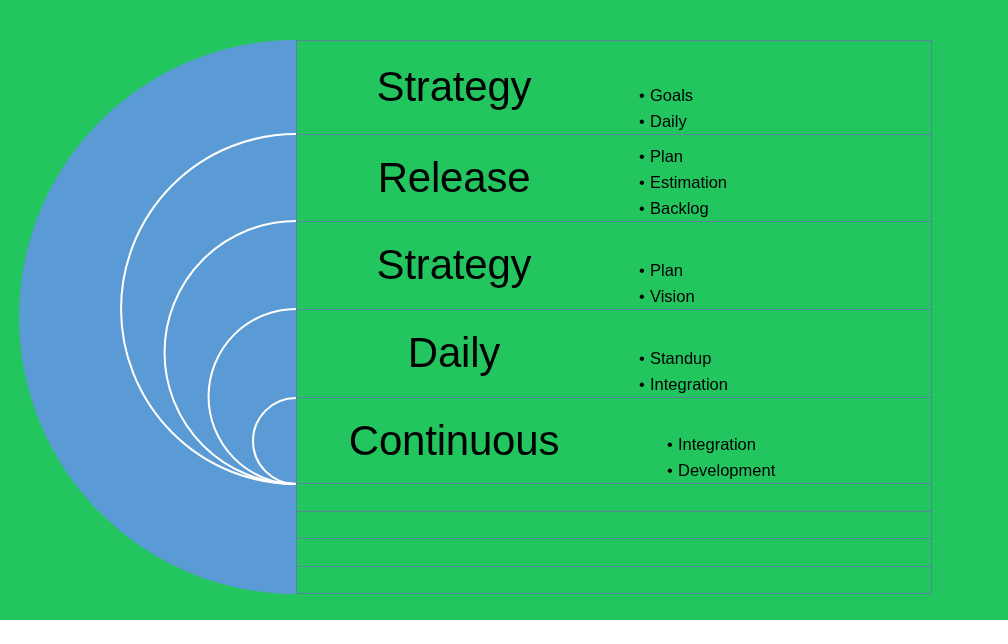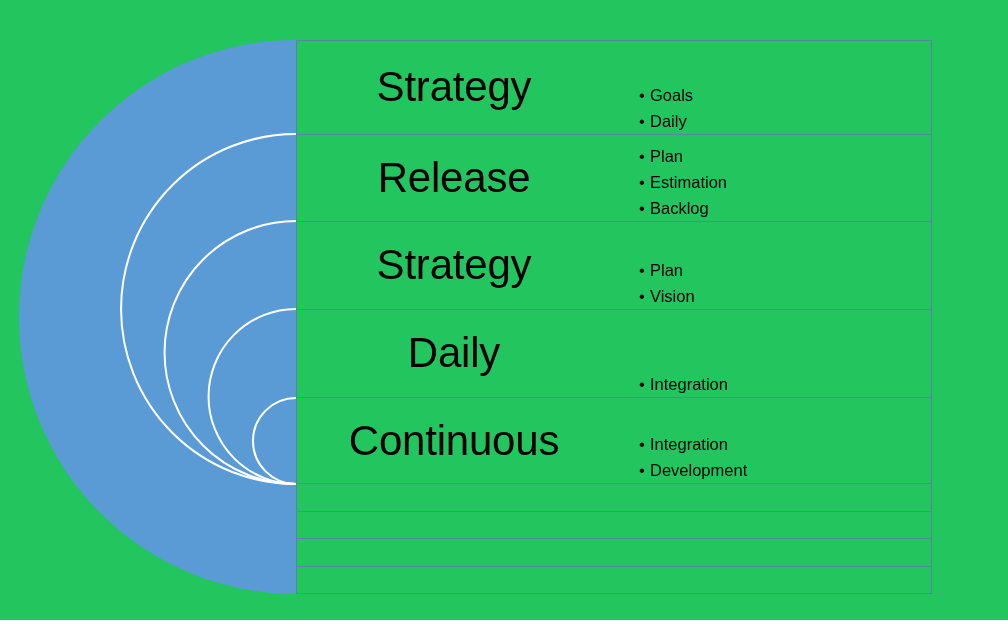--- a/index.html
+++ b/index.html
@@ -50,21 +50,21 @@
     border-bottom: 1px solid #57849E;
     display: flex;
     flex-direction: row;
     align-items: center;
     background: transparent;
   }
   .row.r1 { height: 94px; }
   .row.r2 { height: 87px; }
   .row.r3 { height: 88px; }
   .row.r4 { height: 89px; }
-  .row.r5 { height: 86px; }
+  .row.r5 { height: 86px; gap: 28px; }
   .row.blank { height: 27.5px; }
 
   .stage-cell {
     width: 320px;
     flex: 0 0 320px;
     display: flex;
     align-items: center;
     justify-content: center;
     height: 100%;
     box-sizing: border-box;
@@ -158,20 +158,21 @@
         </ul>
       </div>
     </div>
 
     <div class="row r4">
       <div class="stage-cell">
         <span class="stage-label">Daily</span>
       </div>
       <div class="detail-cell">
         <ul class="detail-list">
+          <li><span class="bullet">•</span><span>Standup</span></li>
           <li><span class="bullet">•</span><span>Integration</span></li>
         </ul>
       </div>
     </div>
 
     <div class="row r5">
       <div class="stage-cell">
         <span class="stage-label">Continuous</span>
       </div>
       <div class="detail-cell">

